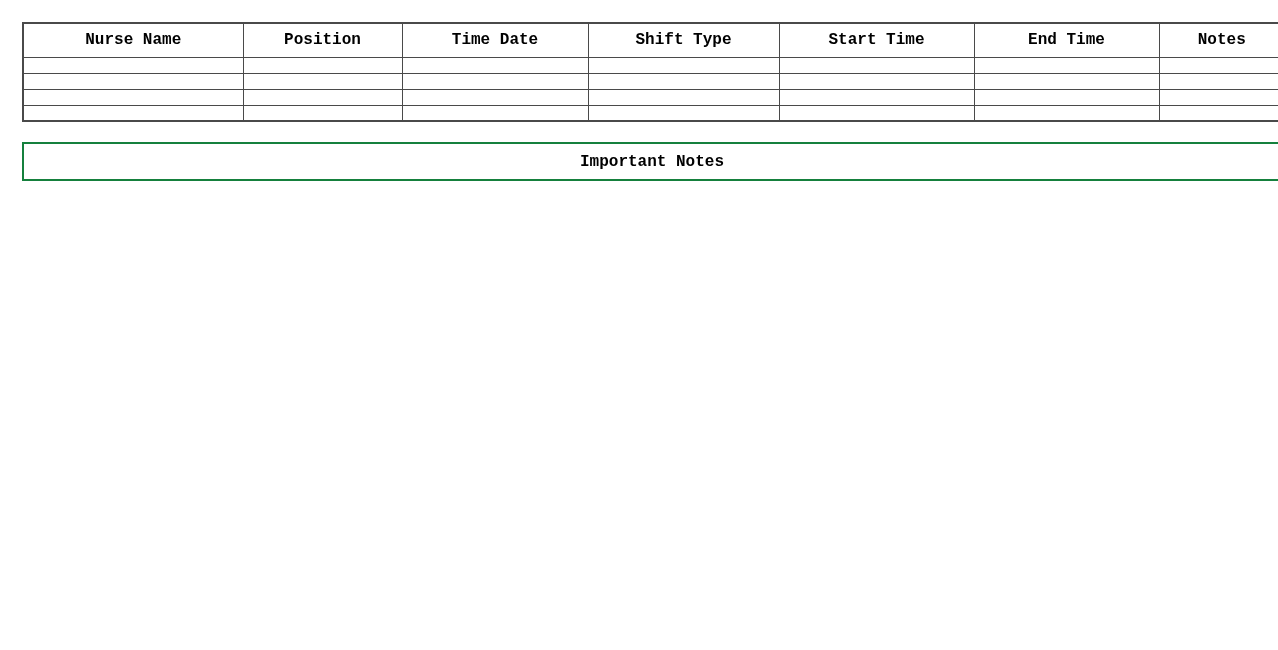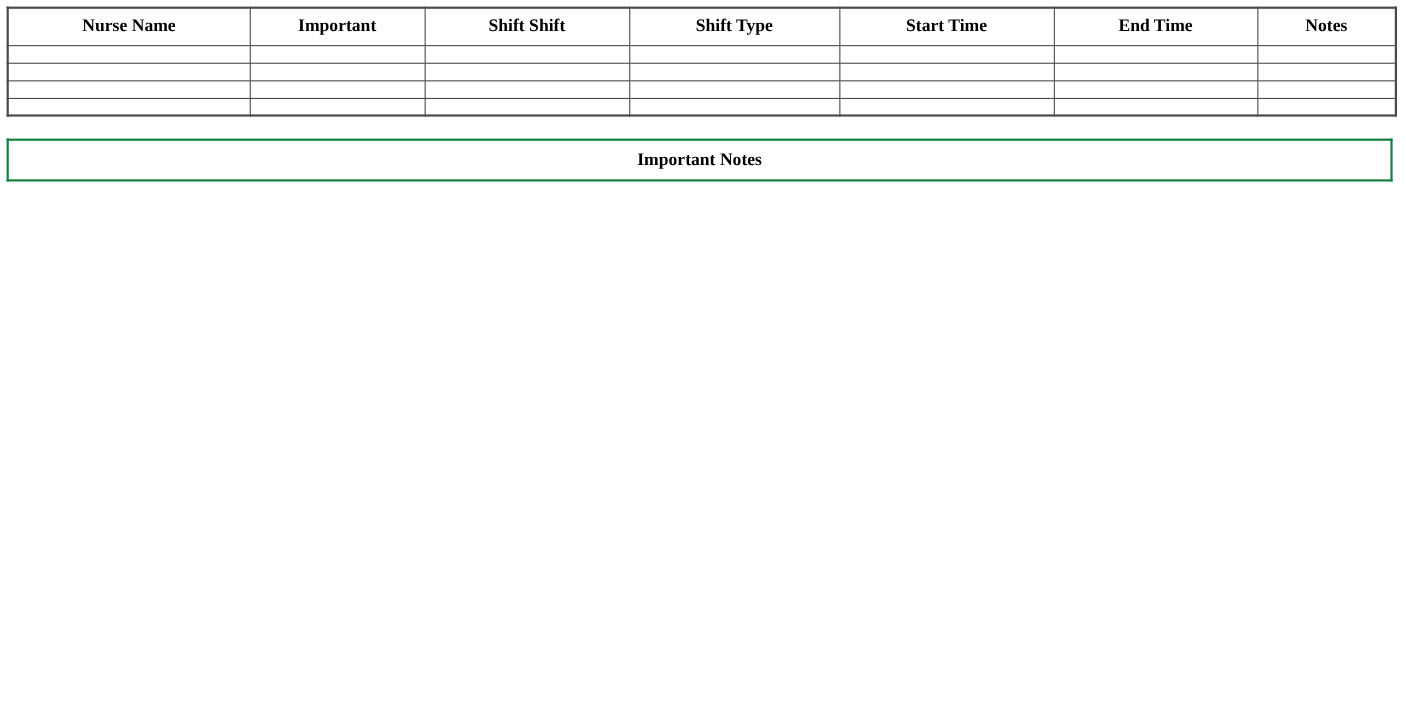--- a/index.html
+++ b/index.html
@@ -5,22 +5,23 @@
   html, body {
     margin: 0;
     padding: 0;
     background: #ffffff;
     width: 1278px;
     height: 650px;
     font-family: "Liberation Serif", serif;
     color: #000000;
   }
   .page {
-    padding: 6px;
+    padding: 22px;
     box-sizing: border-box;
+    font-family: Liberation Mono, monospace;
   }
   table {
     border-collapse: collapse;
     table-layout: fixed;
   }
   
   .roster-table {
     width: 1262px;
     border: 2px solid #4a4a4a;
   }
@@ -85,22 +86,22 @@
       <col class="col-position">
       <col class="col-shift-date">
       <col class="col-shift-type">
       <col class="col-start-time">
       <col class="col-end-time">
       <col class="col-notes">
     </colgroup>
     <thead>
       <tr>
         <th>Nurse Name</th>
-        <th>Important</th>
-        <th>Shift Shift</th>
+        <th>Position</th>
+        <th>Time Date</th>
         <th>Shift Type</th>
         <th>Start Time</th>
         <th>End Time</th>
         <th>Notes</th>
       </tr>
     </thead>
     <tbody>
       <tr>
         <td></td>
         <td></td>

